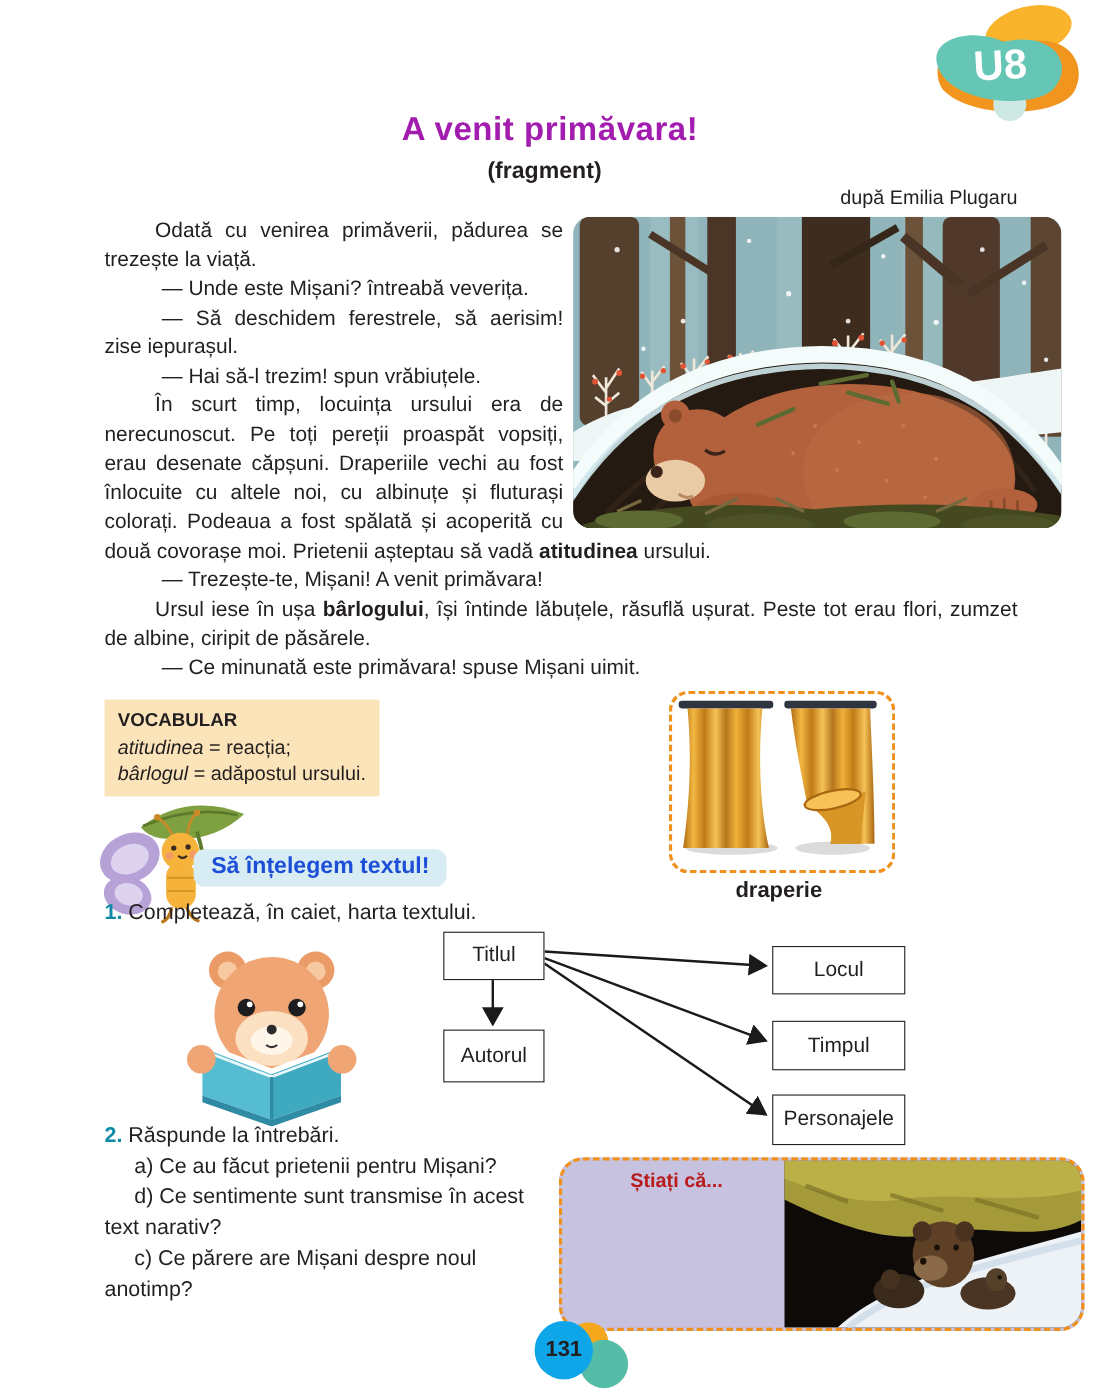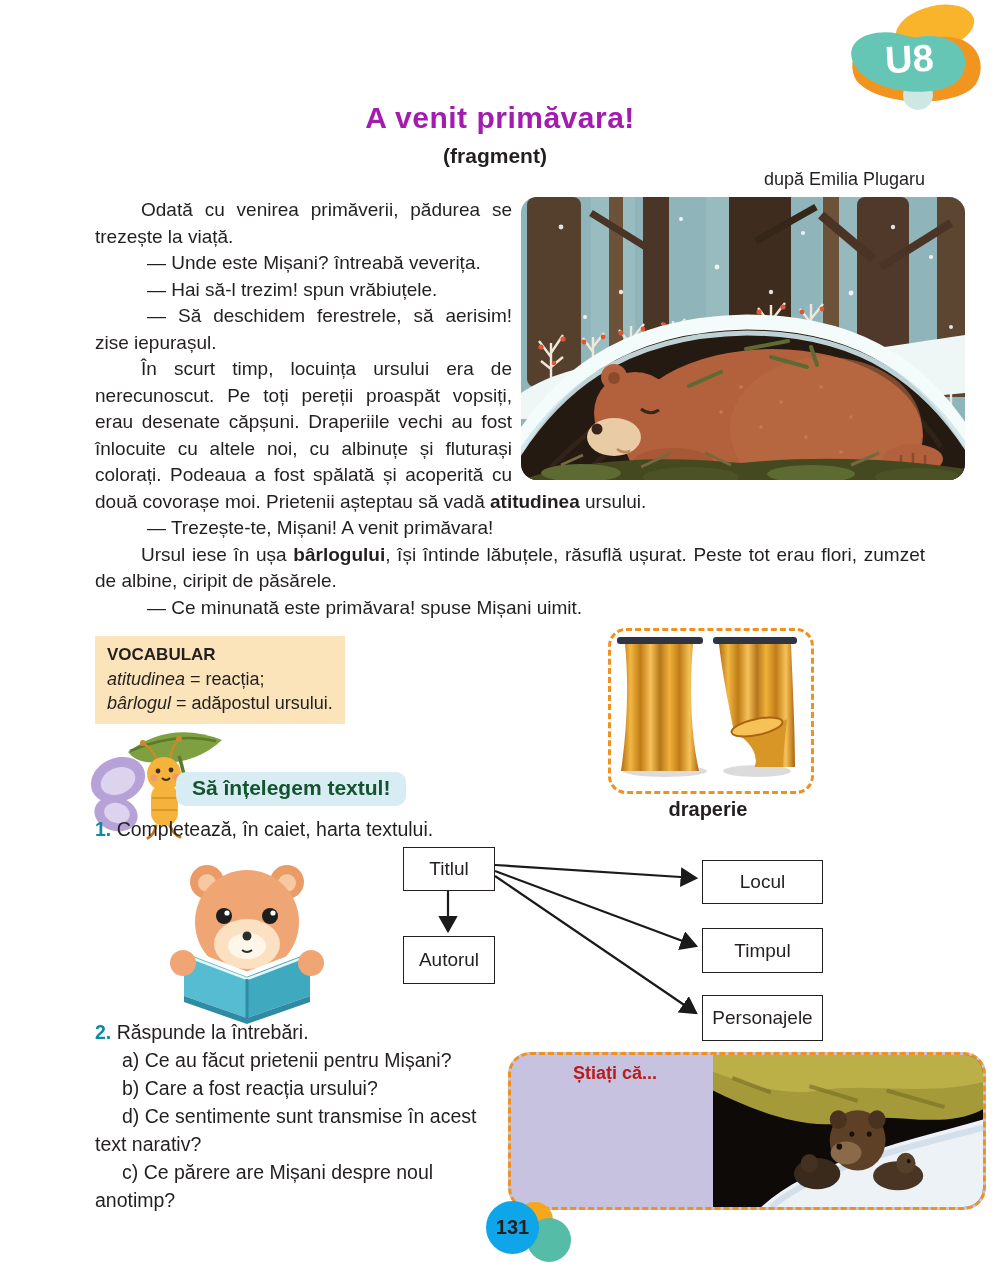--- a/index.html
+++ b/index.html
@@ -27,21 +27,21 @@
   .vocab .vt{font-weight:bold;font-size:17px;}
   .vocab i{font-style:italic;}
 
   
   .curtains-box{left:608px;top:628px;width:192px;height:152px;border:3px dashed #f0911e;
                 border-radius:18px;background:#fff;padding:4px;}
   .curtains-cap{left:608px;top:798px;width:200px;text-align:center;font-weight:bold;font-size:20px;}
 
   
   .mascot{left:84px;top:718px;width:148px;height:122px;}
-  .sect-badge{left:176px;top:772px;background:#d7ecf3;color:#14532d;font-weight:bold;font-size:21px;
+  .sect-badge{left:176px;top:772px;background:#d7ecf3;color:#1d4ed8;font-weight:bold;font-size:21px;
               padding:4px 16px 6px 16px;border-radius:10px;}
 
   
   .ex{font-size:19.5px;}
   .num{color:#0e8aa6;font-weight:bold;}
   .ex1{left:95px;top:818px;}
   .hamster{left:162px;top:846px;width:170px;height:178px;}
 
   
   .diagram{left:395px;top:845px;width:430px;height:200px;}
@@ -201,22 +201,22 @@
           <ellipse cx="60" cy="276" rx="40" ry="9" fill="#5d6b33"></ellipse>
           <ellipse cx="170" cy="280" rx="48" ry="10" fill="#4c5226"></ellipse>
           <ellipse cx="290" cy="277" rx="44" ry="9" fill="#5d6b33"></ellipse>
           <ellipse cx="396" cy="280" rx="42" ry="9" fill="#4c5226"></ellipse>
           <path d="M120,270 l30,-14 M210,268 l-26,-12 M330,268 l28,-12 M40,268 l22,-10" stroke="#76683f" stroke-width="3"></path>
         </g>
       </svg>
     </div>
     <p class="ind">Odată cu venirea primăverii, pădurea se trezește la viață.</p>
     <p class="dlg">— Unde este Mișani? întreabă veverița.</p>
+    <p class="dlg">— Să deschidem ferestrele, să aerisim! zise iepurașul.</p>
     <p class="dlg">— Hai să-l trezim! spun vrăbiuțele.</p>
-    <p class="dlg">— Să deschidem ferestrele, să aerisim! zise iepurașul.</p>
     <p class="ind"><span>În scurt timp, locuința ursului era de nerecunoscut. Pe toți pereții proaspăt vopsiți, erau desenate căpșuni. Draperiile vechi au fost înlocuite cu altele noi, cu albinuțe și fluturași colorați. Podeaua a fost spălată și acoperită cu două covorașe moi. Prietenii așteptau să vadă </span><b>atitudinea</b><span> ursului.</span></p>
     <p class="dlg">— Trezește-te, Mișani! A venit primăvara!</p>
     <p class="ind"><span>Ursul iese în ușa </span><b>bârlogului</b><span>, își întinde lăbuțele, răsuflă ușurat. Peste tot erau flori, zumzet de albine, ciripit de păsărele.</span></p>
     <p class="dlg">— Ce minunată este primăvara! spuse Mișani uimit.</p>
   </div>
 
   <div class="abs vocab">
     <div class="vt">VOCABULAR</div>
     <div><i>atitudinea</i><span> = reacția;</span></div>
     <div><i>bârlogul</i><span> = adăpostul ursului.</span></div>
@@ -321,21 +321,20 @@
     <div class="dnode n-title">Titlul</div>
     <div class="dnode n-author">Autorul</div>
     <div class="dnode n-place">Locul</div>
     <div class="dnode n-time">Timpul</div>
     <div class="dnode n-chars">Personajele</div>
   </div>
 
   <div class="abs ex ex2">
     <p><span class="num">2.</span> <span>Răspunde la întrebări.</span></p>
     <p class="q">a) Ce au făcut prietenii pentru Mișani?</p>
-    <p class="q">b) Care a fost reacția ursului?</p>
     <p class="q">d) Ce sentimente sunt transmise în acest text narativ?</p>
     <p class="q">c) Ce părere are Mișani despre noul anotimp?</p>
   </div>
 
   <div class="abs dyk">
     <div class="dyk-text">
       <div class="dyk-title">Știați că...</div>
     </div>
     <div class="dyk-photo">
       <svg width="100%" height="100%" viewBox="0 0 280 146" preserveAspectRatio="none">

